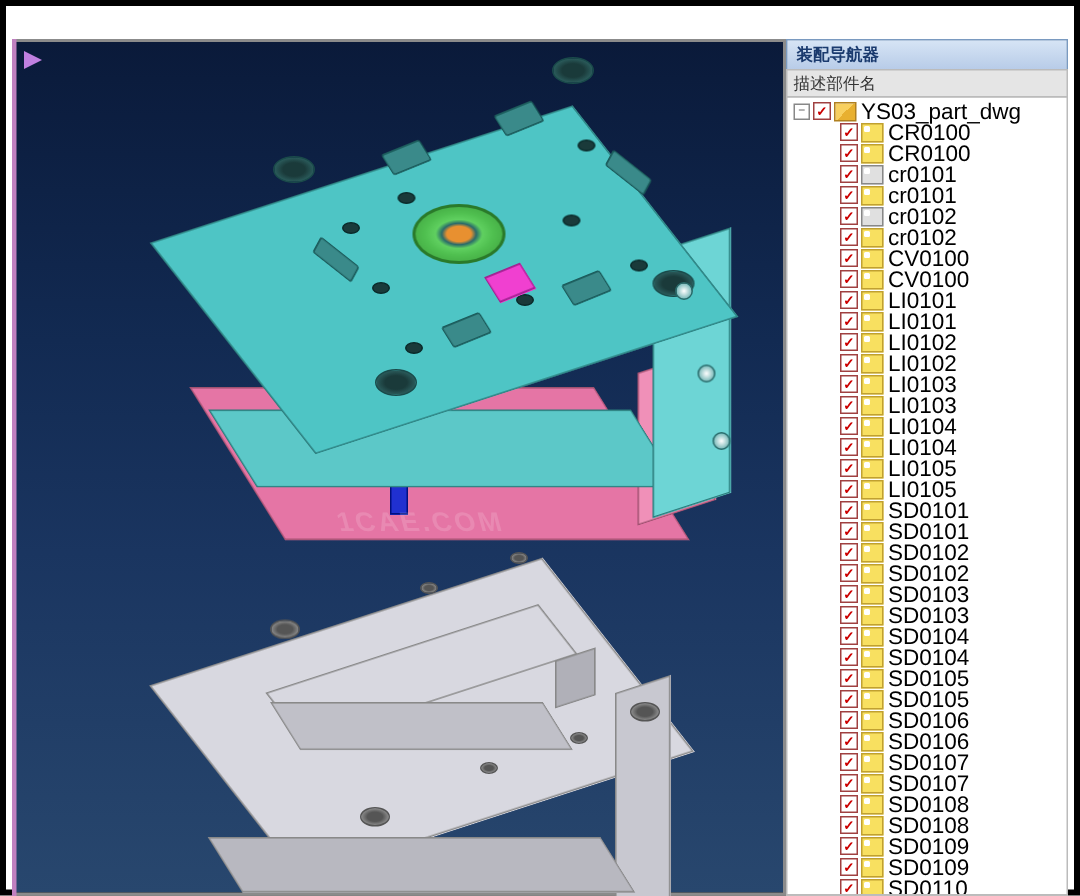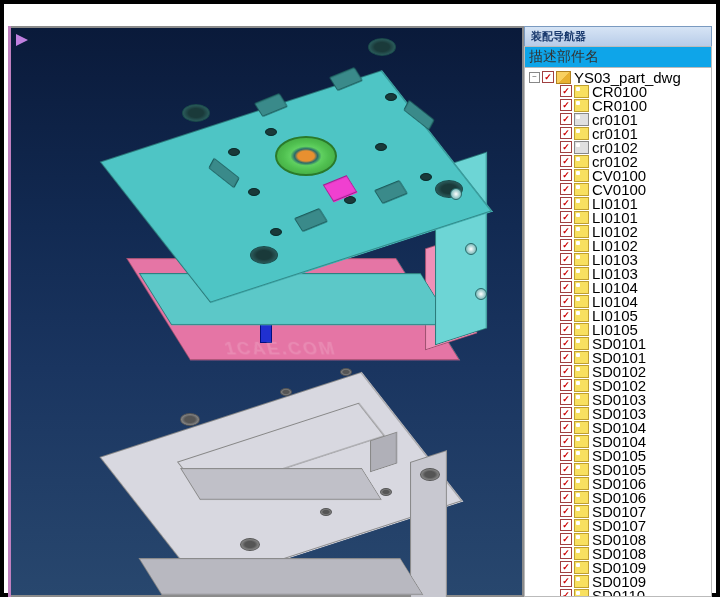--- a/index.html
+++ b/index.html
@@ -3,21 +3,21 @@
 <meta charset="utf-8">
 <style>
 html,body{margin:0;padding:0;width:720px;height:597px;font-family:"Microsoft YaHei",SimSun,Arial,sans-serif;font-size:11px;overflow:hidden;background:#fff}
 .frame{position:absolute;left:0;top:0;width:720px;height:597px;border:4px solid #000;box-sizing:border-box}
 .topbar{position:absolute;left:4px;top:4px;right:4px;height:18px;background:#e8e8e8;border-bottom:1px solid #999;display:flex;align-items:center;padding-left:190px;gap:18px;box-sizing:border-box}
 .topbar span{color:#333;font-size:11px}
 .viewport{position:absolute;left:4px;top:22px;width:516px;height:571px;background:linear-gradient(180deg,#0a1a3a 0%,#122a52 35%,#1a3560 60%,#28476e 100%);border:2px solid #8b8b8b;box-sizing:border-box}
 .viewport::before{content:"";position:absolute;left:-2px;top:-2px;width:3px;height:575px;background:#c080c0}
 .nav{position:absolute;left:520px;top:22px;right:4px;height:571px;background:#fff;box-sizing:border-box;display:flex;flex-direction:column}
 .nav-title{background:linear-gradient(180deg,#d6e4f5,#b8cce8);border:1px solid #7a9ac0;padding:2px 6px;font-weight:bold;color:#1a3a6e}
-.nav-header{background:#0ea5e9;border:1px solid #bbb;padding:1px 4px;font-size:14px;color:#333;margin-top:-1px}
+.nav-header{background:#e5e5e5;border:1px solid #bbb;padding:1px 4px;font-size:11px;color:#333;margin-top:-1px}
 .tree{flex:1;overflow:hidden;border:1px solid #bbb;margin-top:-1px;padding:2px 0}
 .tree-root{padding-left:2px}
 .tree-item{display:flex;align-items:center;height:14px;padding-left:2px;white-space:nowrap}
 .tree-child{padding-left:22px}
 .expander{width:9px;height:9px;border:1px solid #888;display:inline-flex;align-items:center;justify-content:center;font-size:8px;line-height:1;color:#555;margin-right:2px;background:#fff}
 .spacer{width:11px;display:inline-block}
 .chk{width:10px;height:10px;border:1px solid #a04040;background:#fff;display:inline-flex;align-items:center;justify-content:center;font-size:9px;color:#c00;margin-right:2px;font-weight:bold;line-height:1}
 .ico{width:13px;height:11px;display:inline-block;margin-right:3px;position:relative}
 .ico-asm{background:linear-gradient(135deg,#f8d060 50%,#e8b030 50%);border:1px solid #b08020}
 .ico-part-y{background:#f8e060;border:1px solid #c0a030}

